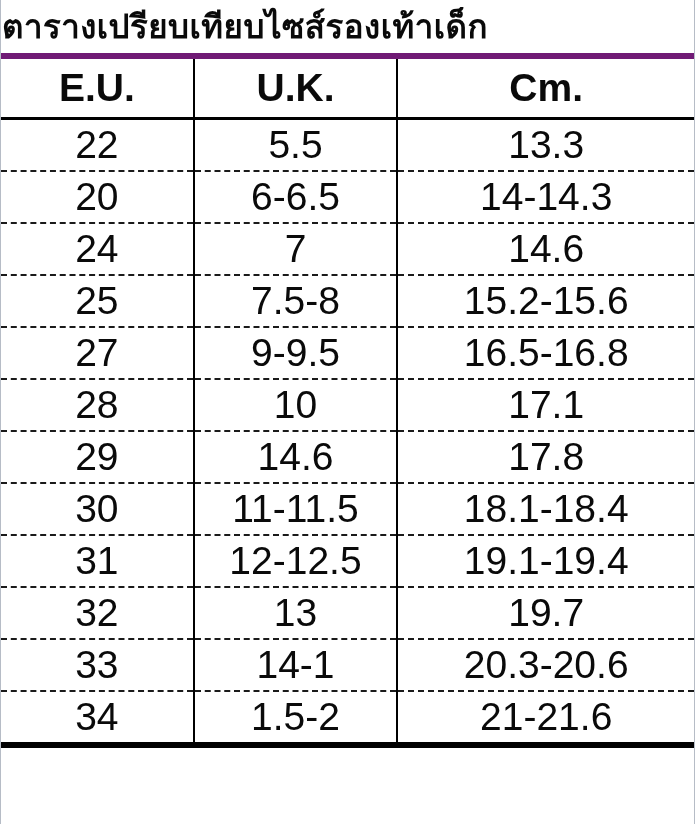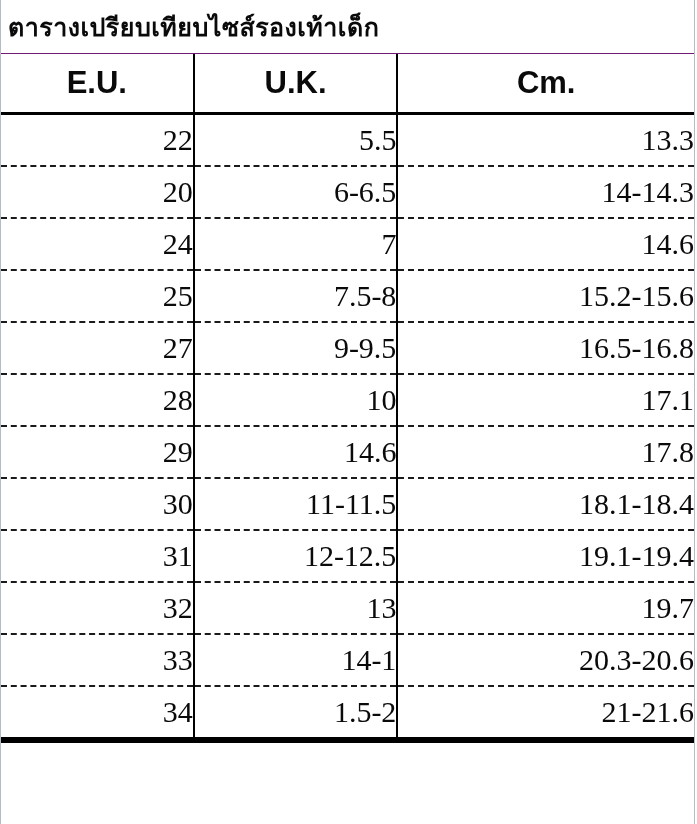--- a/index.html
+++ b/index.html
@@ -15,58 +15,57 @@
     background: #ffffff;
     border-left: 1px solid #b6bcc6;
     border-right: 1px solid #b6bcc6;
     box-sizing: border-box;
     font-family: "Liberation Sans", "DejaVu Sans", sans-serif;
     color: #0a0a0a;
     overflow: hidden;
   }
   .title-bar {
     height: 53px;
-    border-bottom: 1px solid #701a75;
+    border-bottom: 6px solid #701a75;
     display: flex;
     align-items: center;
-    padding-left: 7px;
-    font-size: 25px;
+    padding-left: 1px;
+    font-size: 33px;
     font-weight: bold;
     letter-spacing: 0.5px;
     white-space: nowrap;
     overflow: hidden;
   }
   table.size-table {
     width: 100%;
     border-collapse: collapse;
     table-layout: fixed;
     border-bottom: 6px solid #000000;
   }
   table.size-table col.c1 { width: 27.8%; }
   table.size-table col.c2 { width: 29.4%; }
   table.size-table col.c3 { width: 42.8%; }
   table.size-table th {
     height: 58px;
     border-bottom: 3px solid #000000;
-    font-size: 31px;
+    font-size: 39px;
     font-weight: bold;
     text-align: center;
     vertical-align: middle;
     padding: 0;
   }
   table.size-table td {
     height: 50px;
     border-bottom: 2px dashed #1a1a1a;
-    font-size: 30px;
+    font-size: 39px;
     font-weight: normal;
-    text-align: right;
+    text-align: center;
     vertical-align: middle;
     padding: 0;
     white-space: nowrap;
-    font-family: Liberation Serif, serif;
   }
   table.size-table tbody tr:last-child td {
     border-bottom: none;
   }
   table.size-table th:nth-child(2),
   table.size-table th:nth-child(3),
   table.size-table td:nth-child(2),
   table.size-table td:nth-child(3) {
     border-left: 2.5px solid #000000;
   }

